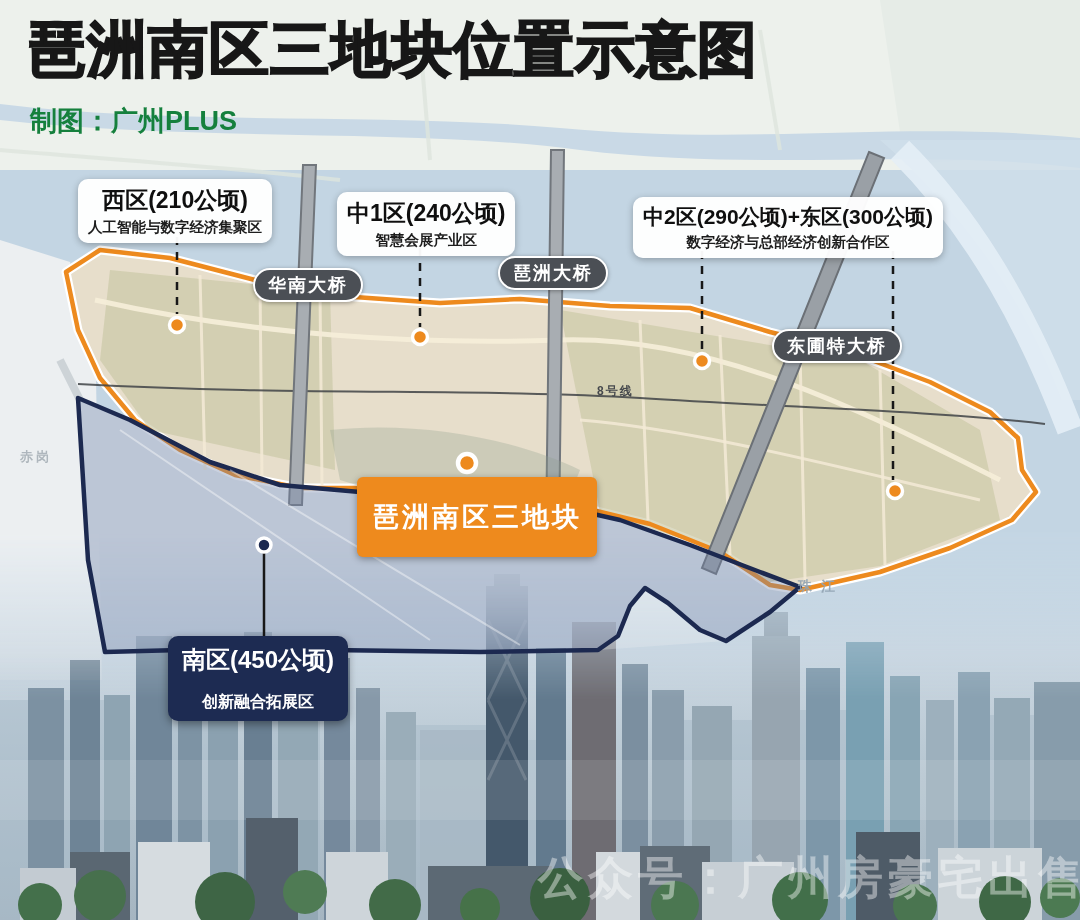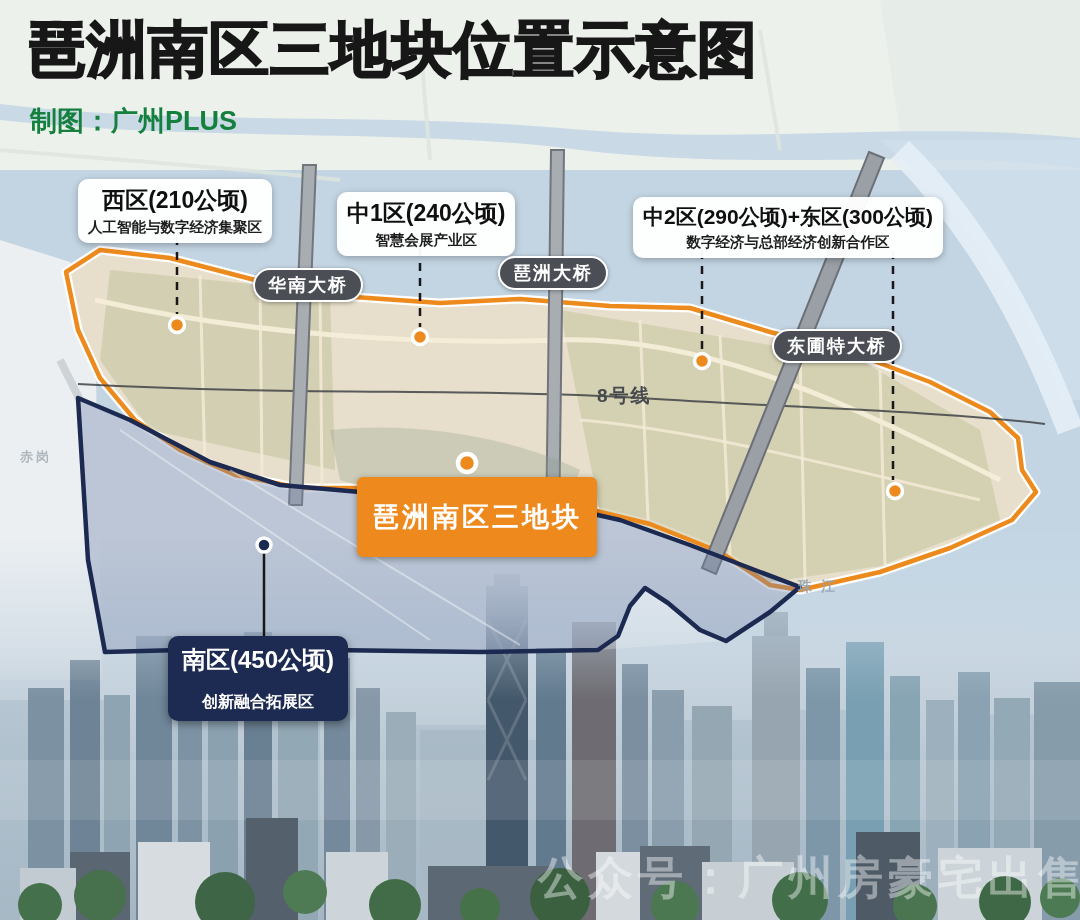--- a/index.html
+++ b/index.html
@@ -27,21 +27,21 @@
         border-radius:999px;font-size:18px;font-weight:700;letter-spacing:2px;
         padding:3px 13px;white-space:nowrap;box-shadow:0 1px 4px rgba(0,0,0,.35);}
 
   
   .center-tag{position:absolute;left:357px;top:477px;background:#EE8A1D;color:#fff;
         font-size:27px;font-weight:800;letter-spacing:3px;padding:22px 15px;border-radius:6px;
         box-shadow:0 2px 7px rgba(0,0,0,.35);white-space:nowrap;}
 
   
   .maplabel{position:absolute;white-space:nowrap;}
-  .lbl-metro{left:597px;top:383px;font-size:19px;font-weight:700;color:#46494d;letter-spacing:2px;}
+  .lbl-metro{left:597px;top:383px;font-size:12px;font-weight:700;color:#46494d;letter-spacing:2px;}
   .lbl-river{left:798px;top:578px;font-size:14px;font-weight:600;color:#92a4b3;letter-spacing:9px;opacity:.9;}
   .lbl-district{left:20px;top:448px;font-size:13px;font-weight:600;color:#a4adb4;letter-spacing:3px;opacity:.85;}
 
   
   .watermark{position:absolute;left:538px;top:848px;font-size:45px;font-weight:700;
         color:rgba(255,255,255,.42);letter-spacing:5px;white-space:nowrap;}
 </style>
 </head>
 <body>
 

